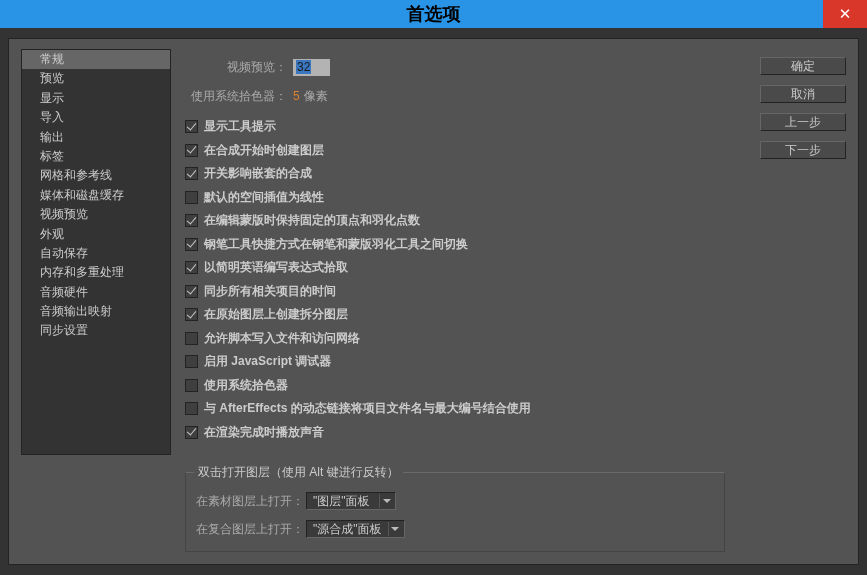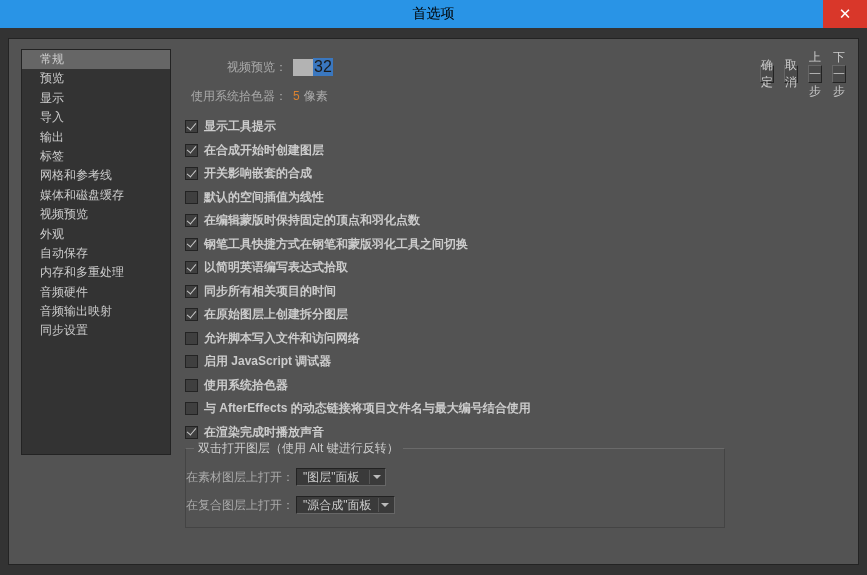--- a/index.html
+++ b/index.html
@@ -21,21 +21,22 @@
   .titlebar {
     height: 28px;
     background: #2994e6;
     display: flex;
     align-items: center;
     justify-content: center;
     position: relative;
   }
   .titlebar-title {
     color: #000000;
-    font-size: 14px;
+    font-size: 18px;
+    font-weight: bold;
   }
   .titlebar-close {
     position: absolute;
     right: 0;
     top: 0;
     width: 44px;
     height: 28px;
     background: #d9372a;
     color: #fff;
     display: flex;
@@ -79,24 +80,24 @@
   }
   .main {
     flex: 1;
     padding: 8px 0 0 14px;
     position: relative;
     min-width: 0;
   }
   .right-buttons {
     position: absolute;
     right: 0;
-    top: 16px;
+    top: 8px;
     width: 86px;
     display: flex;
-    flex-direction: row;
+    flex-direction: column;
     gap: 10px;
   }
   .btn {
     height: 18px;
     background: #4a4a4a;
     border-top: 1px solid #666;
     border-left: 1px solid #666;
     border-right: 1px solid #232323;
     border-bottom: 1px solid #232323;
     color: #cccccc;
@@ -119,22 +120,22 @@
     padding-right: 6px;
     white-space: nowrap;
   }
   .num-input {
     width: 37px;
     height: 17px;
     background: #b3b3b3;
     color: #1a1a1a;
     display: flex;
     align-items: center;
-    padding: 0 20px;
-    font-size: 16px;
+    padding: 0 3px;
+    font-size: 12px;
     border: none;
   }
   .num-input .sel {
     background: #3a77bf;
     padding: 0 1px;
   }
   .value-orange {
     color: #db8230;
   }
   .suffix {
@@ -171,22 +172,22 @@
     transform: rotate(-50deg);
     margin-top: -3px;
   }
   .chk-label {
     color: #cccccc;
     white-space: nowrap;
   }
   .fieldset {
     border: 1px solid #444444;
     border-top: 1px solid #6a6a6a;
-    margin-top: 4px;
-    padding: 14px 10px 8px 0;
+    margin-top: 28px;
+    padding: 14px 10px 8px 10px;
     position: relative;
     width: 540px;
   }
   .fieldset-legend {
     position: absolute;
     top: -9px;
     left: 8px;
     background: #535353;
     padding: 0 4px;
     color: #cccccc;

